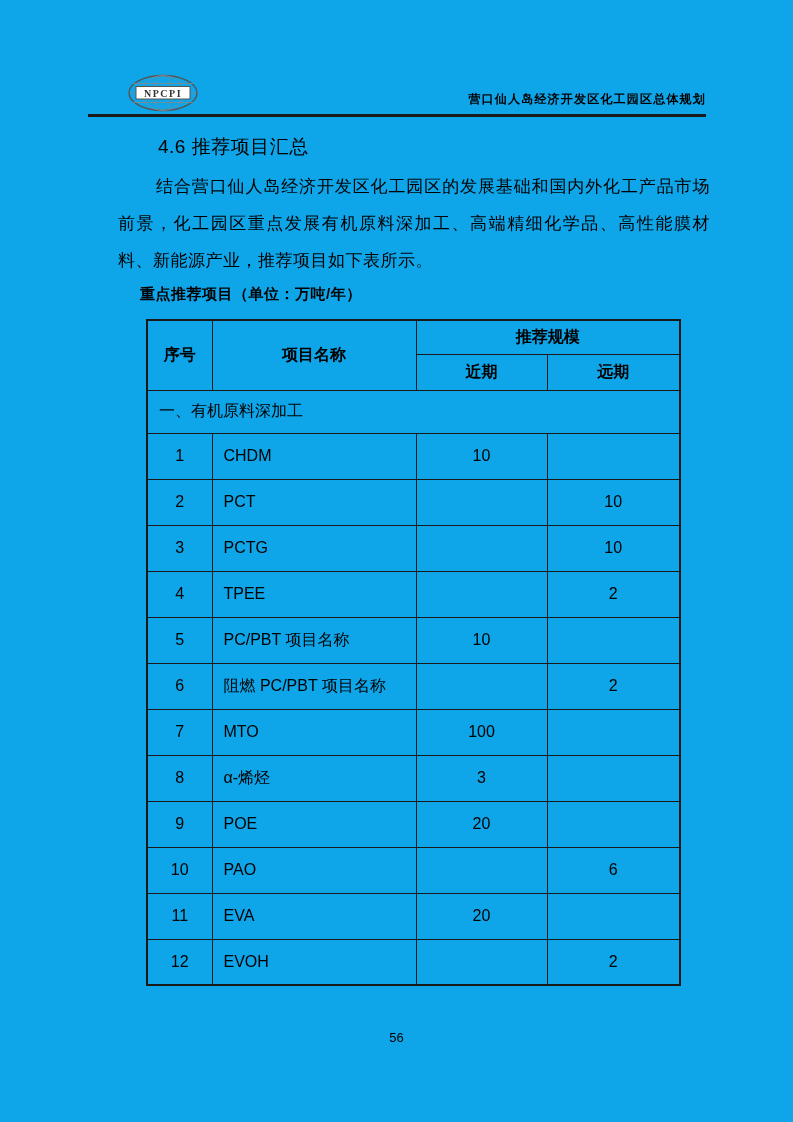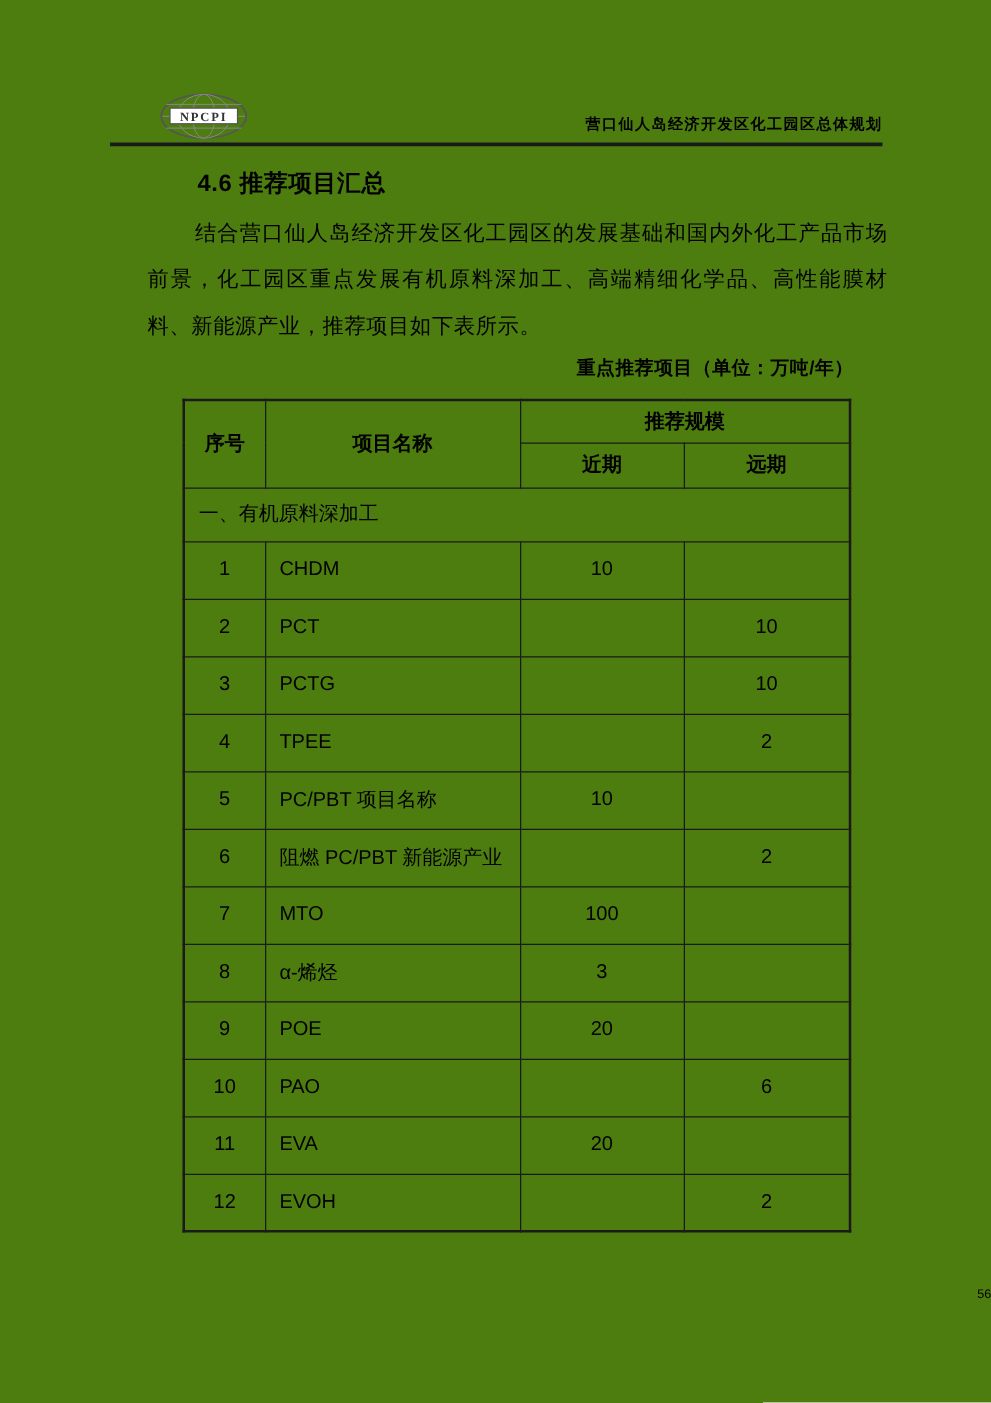--- a/index.html
+++ b/index.html
@@ -4,21 +4,21 @@
 <style>
   html, body {
     margin: 0;
     padding: 0;
     background: #ffffff;
   }
   .page {
     position: relative;
     width: 793px;
     height: 1122px;
-    background: #4d7c0f;
+    background: #0ea5e9;
     color: #000000;
     font-family: "Liberation Sans", sans-serif;
     overflow: hidden;
   }
 
   
   .logo {
     position: absolute;
     left: 127px;
     top: 73px;
@@ -44,44 +44,44 @@
     background: #1a1a1a;
   }
 
   
   .section-heading {
     position: absolute;
     left: 158px;
     top: 134px;
     margin: 0;
     font-size: 19px;
-    font-weight: bold;
+    font-weight: normal;
     letter-spacing: 0.5px;
   }
   .body-paragraph {
     position: absolute;
     left: 118px;
     top: 168px;
     width: 592px;
     margin: 0;
     font-size: 17px;
     line-height: 37px;
     text-align: justify;
     text-justify: inter-ideograph;
     text-indent: 38px;
     letter-spacing: 0.5px;
   }
 
   
   .table-caption {
     position: absolute;
-    left: 150px;
+    left: 140px;
     top: 285px;
     width: 533px;
-    text-align: right;
+    text-align: left;
     font-weight: bold;
     font-size: 15px;
     letter-spacing: 0.5px;
   }
   table.projects {
     position: absolute;
     left: 146px;
     top: 319px;
     width: 533px;
     border-collapse: collapse;
@@ -109,22 +109,22 @@
     text-align: left;
     padding-left: 11px;
   }
 
   
   .page-number {
     position: absolute;
     left: 0;
     right: 0;
     top: 1030px;
-    text-align: right;
-    font-size: 10px;
+    text-align: center;
+    font-size: 13px;
   }
 </style>
 </head>
 <body>
 
 <div class="page">
 
   <div class="logo">
     <svg width="72" height="40" viewBox="0 0 72 40" xmlns="http://www.w3.org/2000/svg">
       <ellipse cx="36" cy="20" rx="34" ry="17.5" fill="none" stroke="#555" stroke-width="1.4"></ellipse>
@@ -192,21 +192,21 @@
           <td class="cell-far">2</td>
         </tr>
         <tr>
           <td class="cell-no">5</td>
           <td class="cell-name">PC/PBT 项目名称</td>
           <td class="cell-near">10</td>
           <td class="cell-far"></td>
         </tr>
         <tr>
           <td class="cell-no">6</td>
-          <td class="cell-name">阻燃 PC/PBT 新能源产业</td>
+          <td class="cell-name">阻燃 PC/PBT 项目名称</td>
           <td class="cell-near"></td>
           <td class="cell-far">2</td>
         </tr>
         <tr>
           <td class="cell-no">7</td>
           <td class="cell-name">MTO</td>
           <td class="cell-near">100</td>
           <td class="cell-far"></td>
         </tr>
         <tr>

